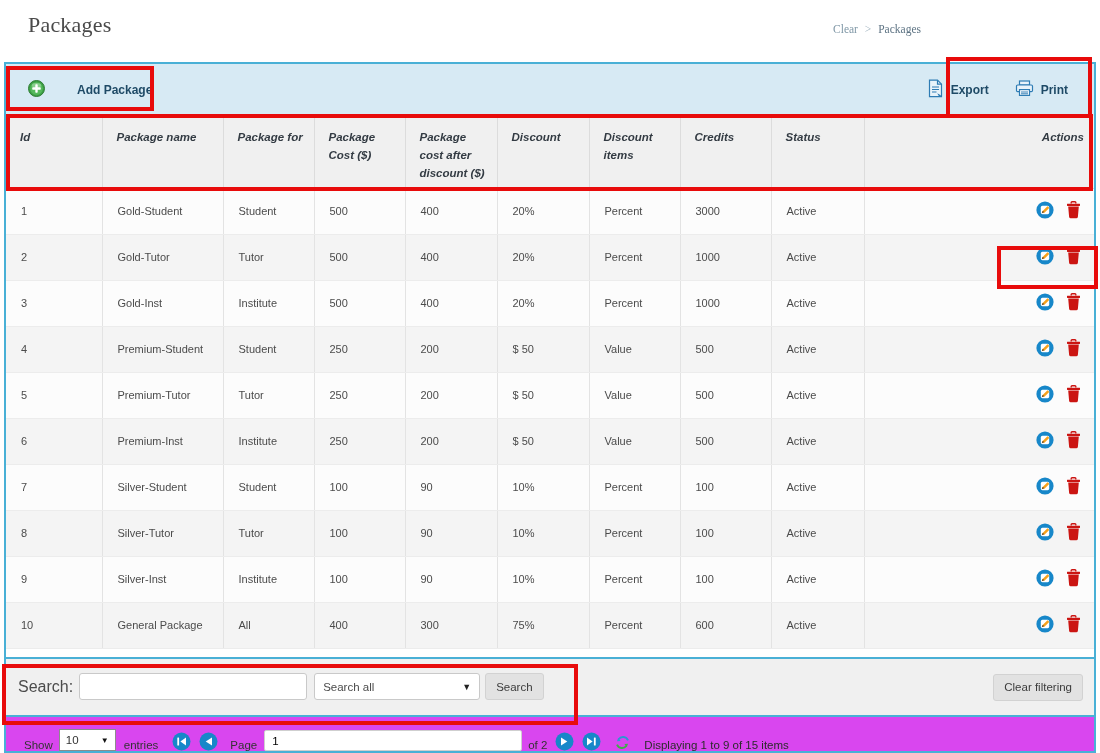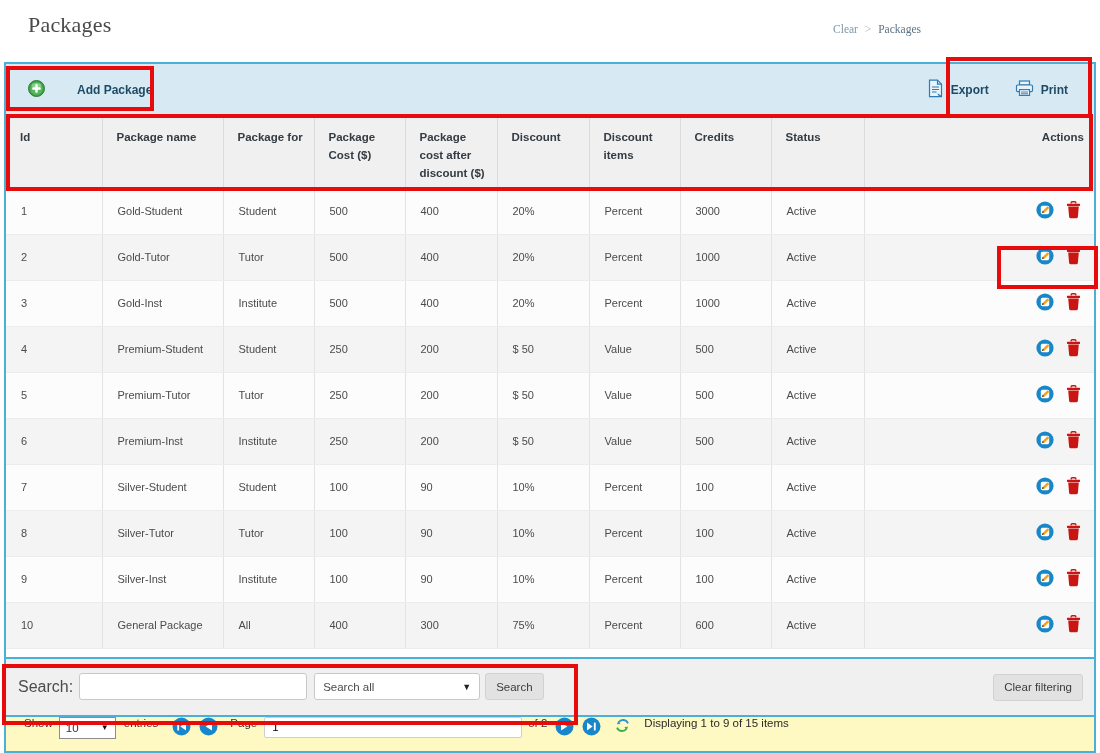--- a/index.html
+++ b/index.html
@@ -33,21 +33,21 @@
   .grid col.c6{width:91px}.grid col.c7{width:91px}.grid col.c8{width:93px}
   .grid col.c9{width:230px}
   .grid th { height:72px; background:#f0f0f0; text-align:left; vertical-align:top;
     padding:13px 10px 0 14px; font-size:11.5px; font-weight:bold; color:#333b43;
     border-right:1px solid #dcdcdc; line-height:1.55; }
   .grid th:last-child { border-right:none; text-align:right; }
   .grid td { height:46px; font-size:11px; color:#4b4b4b; padding:0 8px 0 15px;
     border-right:1px solid #e3e3e3; border-bottom:1px solid #ececec; background:#fcfcfc; }
   .grid td:last-child { border-right:none; text-align:right; padding-right:13px; }
   .grid tbody tr:nth-child(even) td { background:#f4f4f4; }
-  .grid thead tr { border-bottom:1px solid #d6d6d6; }
+  .grid thead tr { border-bottom:1px solid #d6d6d6;font-style:italic; }
   .actions-cell .icon-btn { display:inline-block; vertical-align:middle; cursor:pointer; }
   .actions-cell .icon-btn + .icon-btn { margin-left:9px; }
   .table-gap { height:8px; background:#fff; flex:0 0 auto; }
 
   
   .search-footer { flex:0 0 auto; height:58px; background:#f0f0f0; border-top:2px solid #49b0d6;
     display:flex; align-items:center; position:relative; }
   .search-label { font-size:16px; color:#4b4b4b; margin-left:12px; }
   .search-input { margin-left:6px; width:228px; height:27px; border:1px solid #c9c9c9; border-radius:3px;
     padding:0 8px; font-size:12px; background:#fff; outline:none; }
@@ -55,22 +55,22 @@
     background:#fff; display:flex; align-items:center; justify-content:space-between;
     padding:0 8px; font-size:11.5px; color:#4b4b4b; cursor:pointer; }
   .filter-select .caret { font-size:9px; color:#222; }
   .btn { height:27px; background:#e2e2e2; border:1px solid #d2d2d2; border-radius:3px;
     font-size:11.5px; color:#3c3c3c; padding:0 10px; cursor:pointer;
     font-family:"Liberation Sans", sans-serif; }
   .search-btn { margin-left:5px; }
   .clear-btn { position:absolute; right:11px; top:15px; }
 
   
-  .pager { flex:1 1 auto; background:#fef9c3; border-top:2px solid #49b0d6;
-    display:flex; align-items:flex-start; font-size:11.5px; color:#333; }
+  .pager { flex:1 1 auto; background:#d946ef; border-top:2px solid #49b0d6;
+    display:flex; align-items:flex-end; font-size:11.5px; color:#333; }
   .pager .lbl { color:#333; }
   .show-label { margin-left:18px; }
   .entries-select { margin-left:6px; width:57px; height:22px; border:1px solid #8c8c8c; background:#fff;
     display:flex; align-items:center; justify-content:space-between; padding:0 6px;
     font-size:11.5px; cursor:pointer; }
   .entries-select .caret { font-size:8px; color:#111; }
   .entries-label { margin-left:8px; }
   .pg-icon { margin-left:8px; cursor:pointer; display:inline-flex; }
   .first-icon { margin-left:14px; }
   .page-label { margin-left:12px; }

